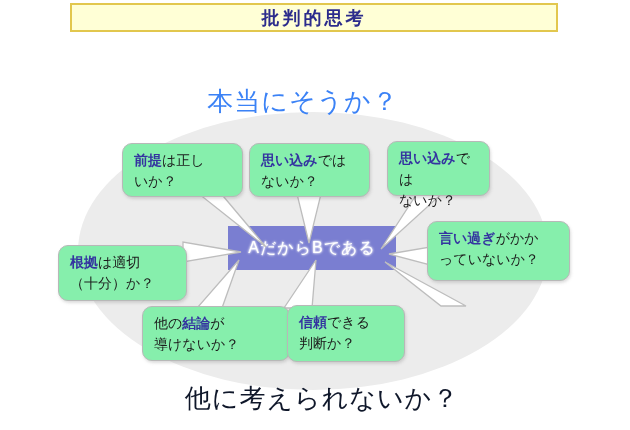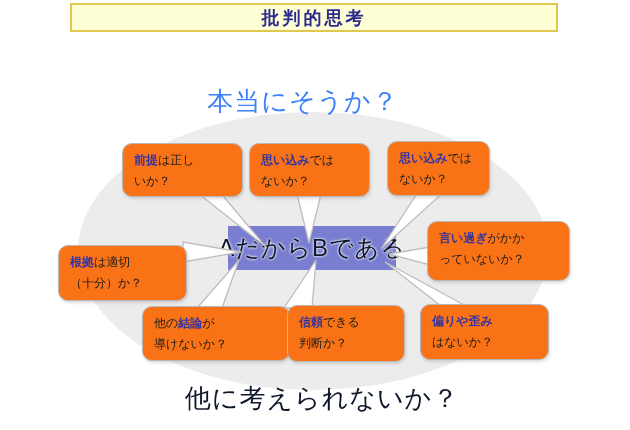--- a/index.html
+++ b/index.html
@@ -31,31 +31,31 @@
     position:absolute;left:322px;top:381px;transform:translateX(-50%);
     font-size:26px;color:#0f172a;white-space:nowrap;letter-spacing:1px;
   }
   
   .center-box{
     position:absolute;left:228px;top:226px;width:168px;height:44px;
     background:#7a7ed1;
     display:flex;align-items:center;justify-content:center;
   }
   .center-box-label{
-    color:#0f172a;font-size:24px;letter-spacing:1px;
+    color:#ffffff;font-size:16px;letter-spacing:1px;
     text-shadow:0 0 2px #ffffff,0 0 3px #ffffff;
     white-space:nowrap;
   }
   
   .tails{position:absolute;left:0;top:0;width:630px;height:430px;}
   
   .bubble{
-    position:absolute;background:#f97316;border:1px solid #b8b8b8;
+    position:absolute;background:#86efac;border:1px solid #b8b8b8;
     border-radius:10px;box-sizing:border-box;
-    padding:6px 11px;font-size:12px;line-height:21px;color:#1b1b1b;
+    padding:6px 11px;font-size:14px;line-height:21px;color:#1b1b1b;
     white-space:pre-line;
     box-shadow:1px 2px 3px rgba(120,120,120,0.25);
   }
   .kw{color:#3434a0;font-weight:bold;}
   .b1{left:122px;top:143px;width:121px;height:54px;}
   .b2{left:249px;top:143px;width:121px;height:54px;}
   .b3{left:387px;top:141px;width:103px;height:55px;}
   .b4{left:58px;top:245px;width:129px;height:56px;}
   .b5{left:427px;top:221px;width:143px;height:60px;}
   .b6{left:142px;top:306px;width:148px;height:55px;}
@@ -106,18 +106,16 @@
 
   <div class="bubble b5"><span class="pre"></span><span class="kw">言い過ぎ</span><span class="suf">がかか
 っていないか？</span></div>
 
   <div class="bubble b6"><span class="pre">他の</span><span class="kw">結論</span><span class="suf">が
 導けないか？</span></div>
 
   <div class="bubble b7"><span class="pre"></span><span class="kw">信頼</span><span class="suf">できる
 判断か？</span></div>
 
-  <div class="bubble b8"><span class="pre"></span><span class="kw">偏りや歪み</span><span class="suf">
-はないか？</span></div>
 
   <div class="q-bottom">他に考えられないか？</div>
 
 </div>
 
 </body></html>

